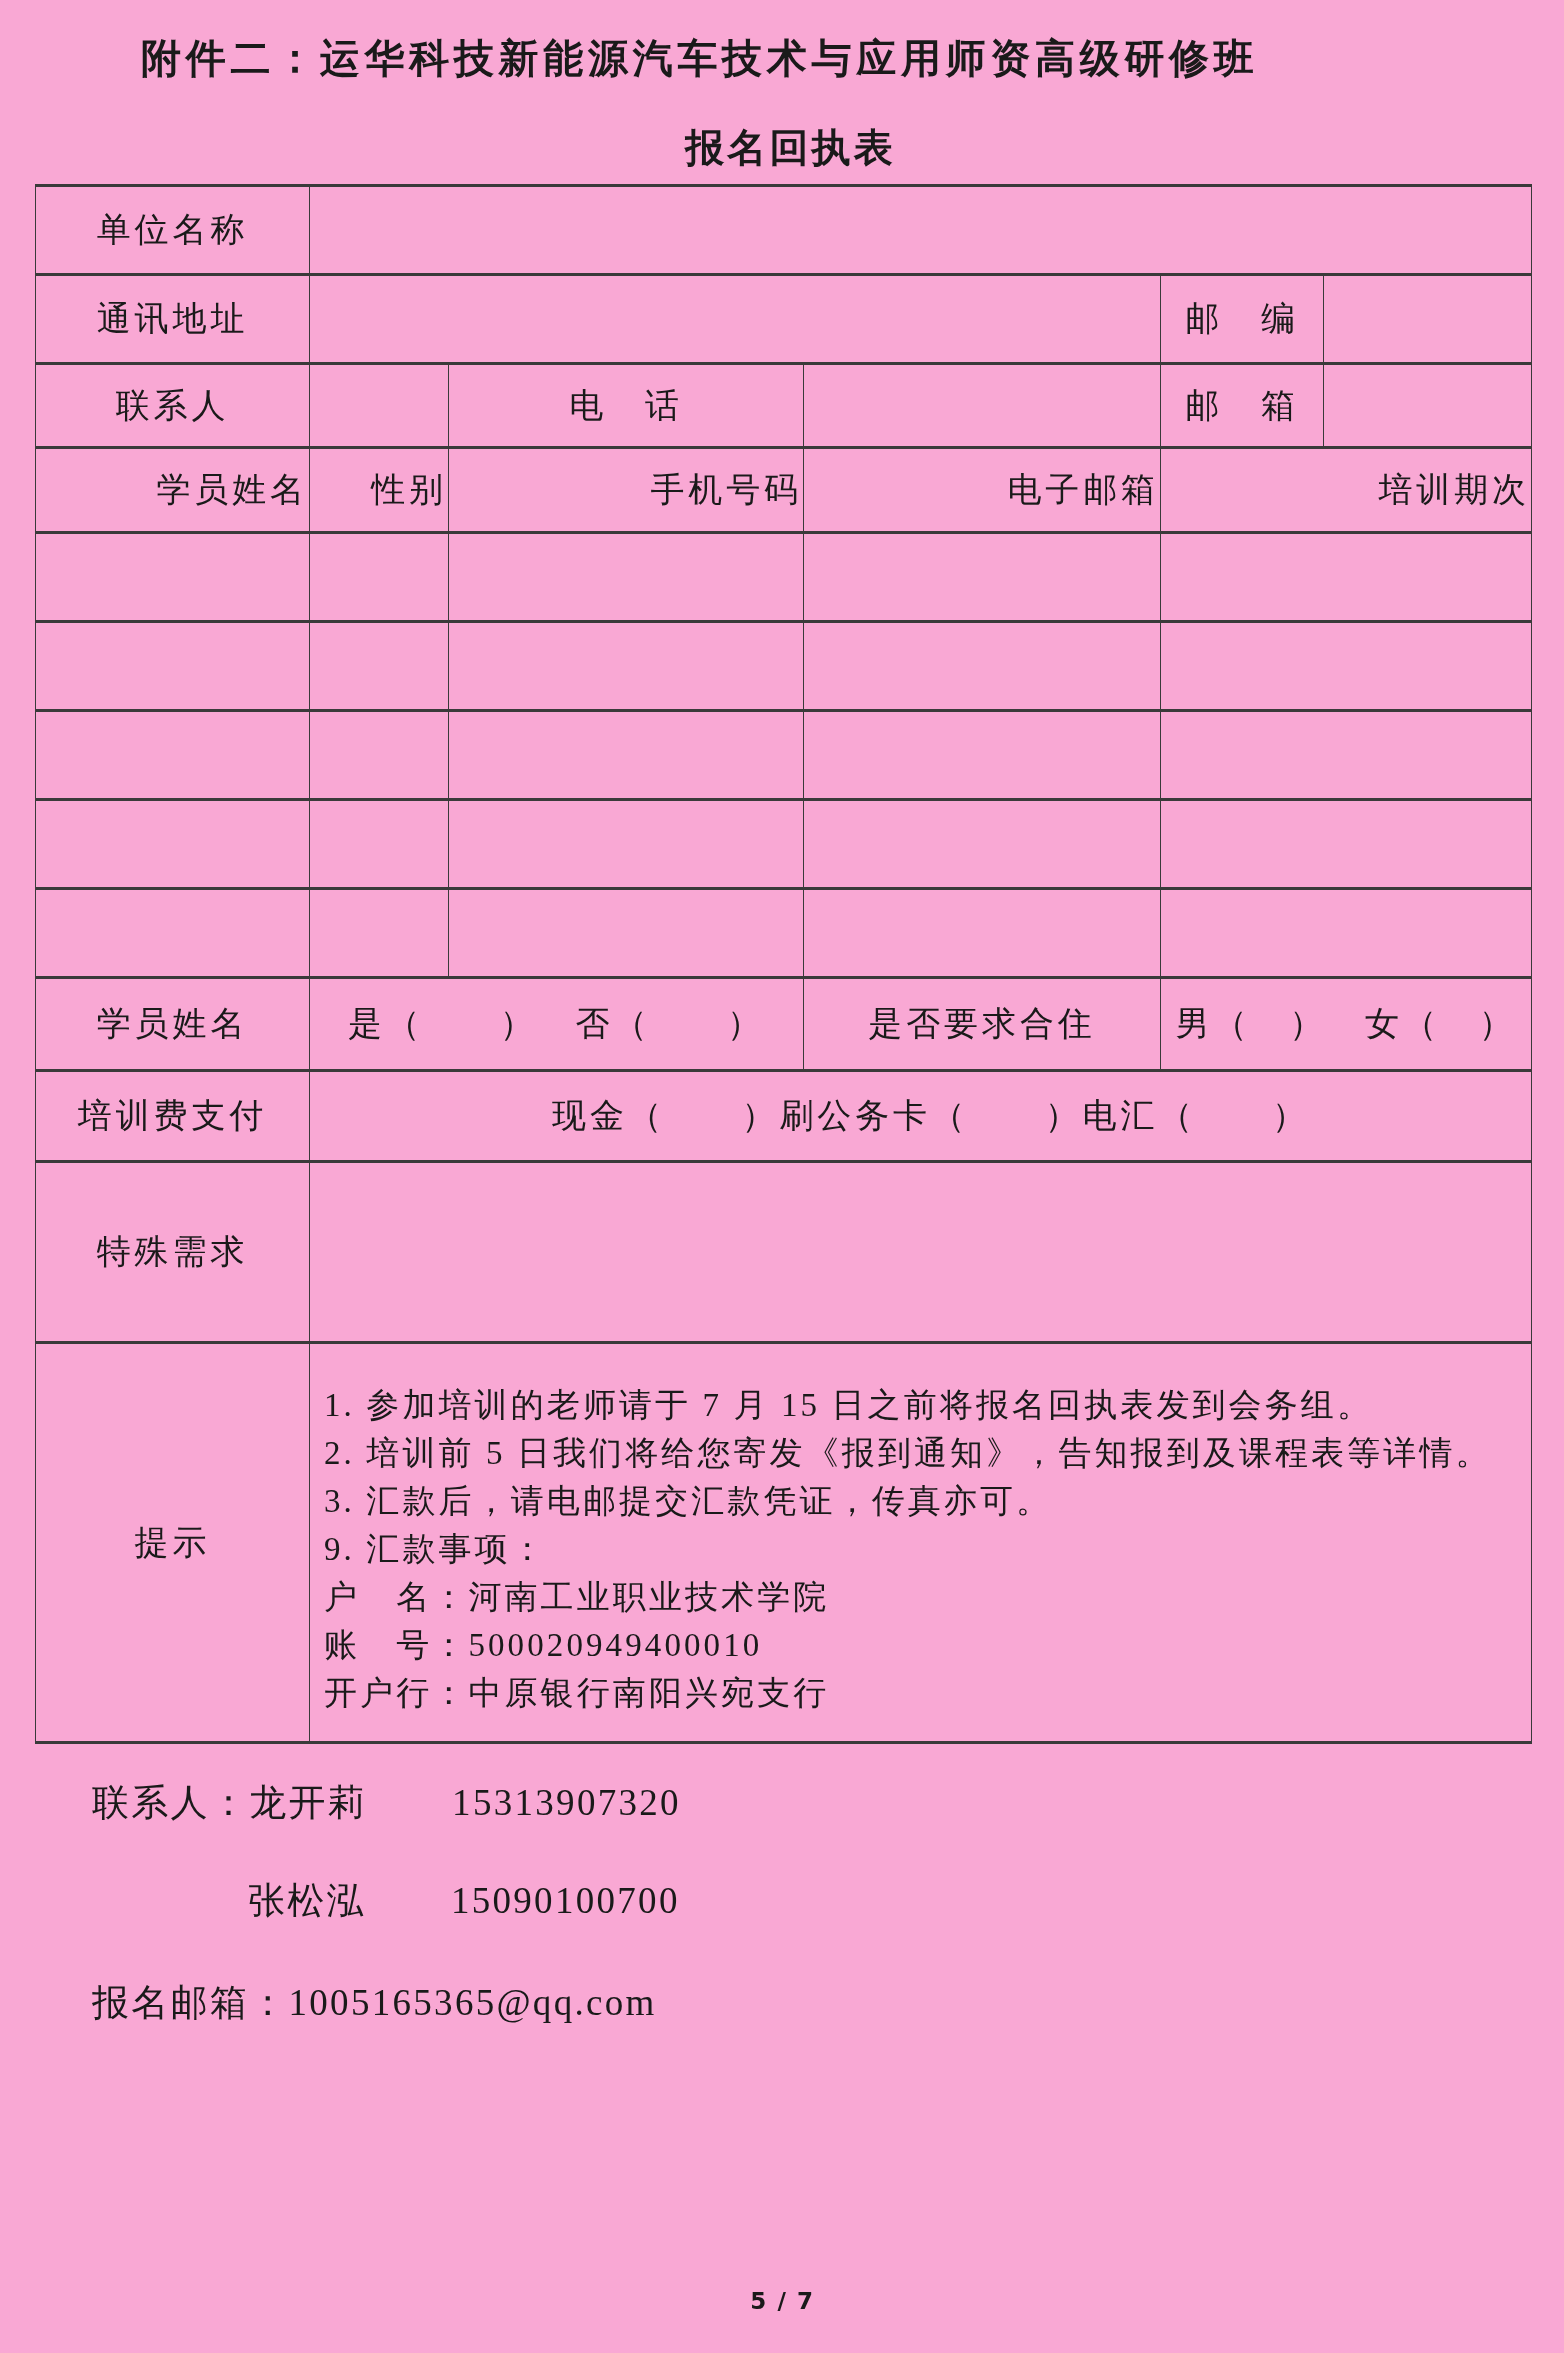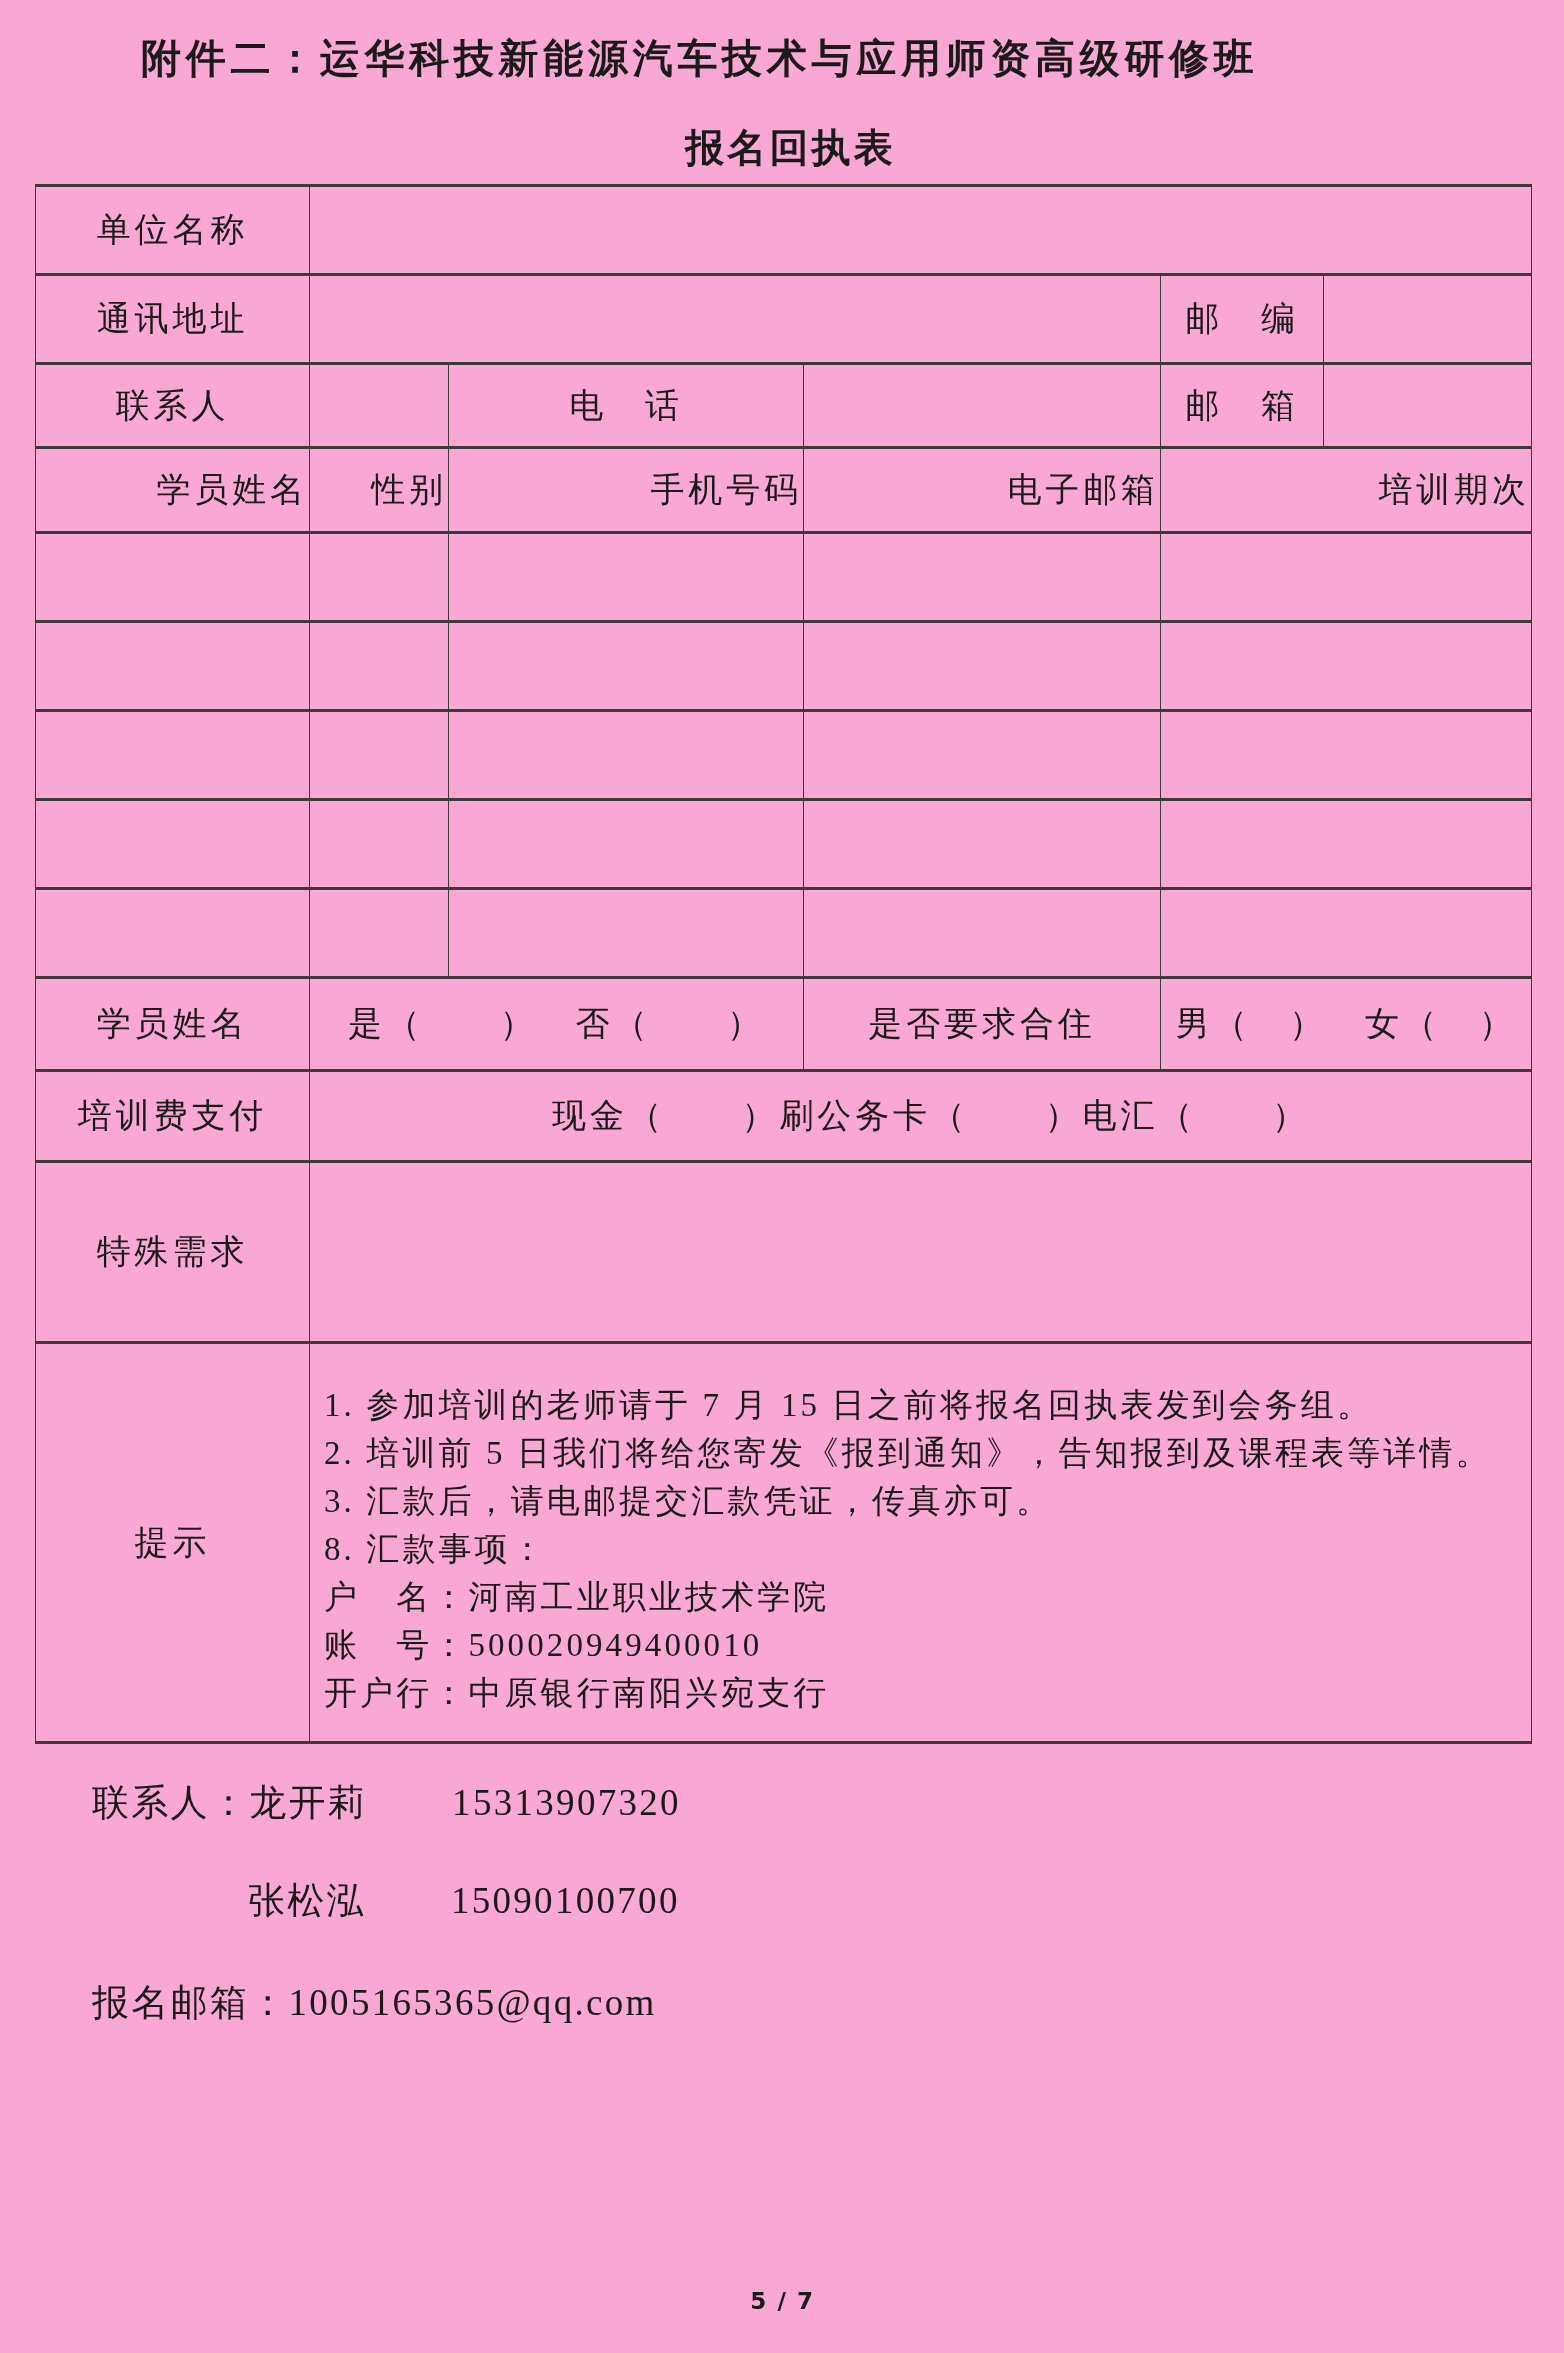--- a/index.html
+++ b/index.html
@@ -194,21 +194,21 @@
         <td class="lbl">特殊需求</td>
         <td colspan="5"></td>
       </tr>
 
       <tr class="r-notes">
         <td class="lbl notes-label">提示</td>
         <td colspan="5" class="notes-cell">
           <div class="note-line">1. 参加培训的老师请于 7 月 15 日之前将报名回执表发到会务组。</div>
           <div class="note-line">2. 培训前 5 日我们将给您寄发《报到通知》，告知报到及课程表等详情。</div>
           <div class="note-line">3. 汇款后，请电邮提交汇款凭证，传真亦可。</div>
-          <div class="note-line">8. 汇款事项：</div>
+          <div class="note-line">9. 汇款事项：</div>
           <div class="note-line">户　名：河南工业职业技术学院</div>
           <div class="note-line">账　号：500020949400010</div>
           <div class="note-line">开户行：中原银行南阳兴宛支行</div>
         </td>
       </tr>
     </tbody>
   </table>
 
   <div class="contact-line c1">
     <span>联系人：</span><span>龙开莉</span><span class="phone">15313907320</span>

